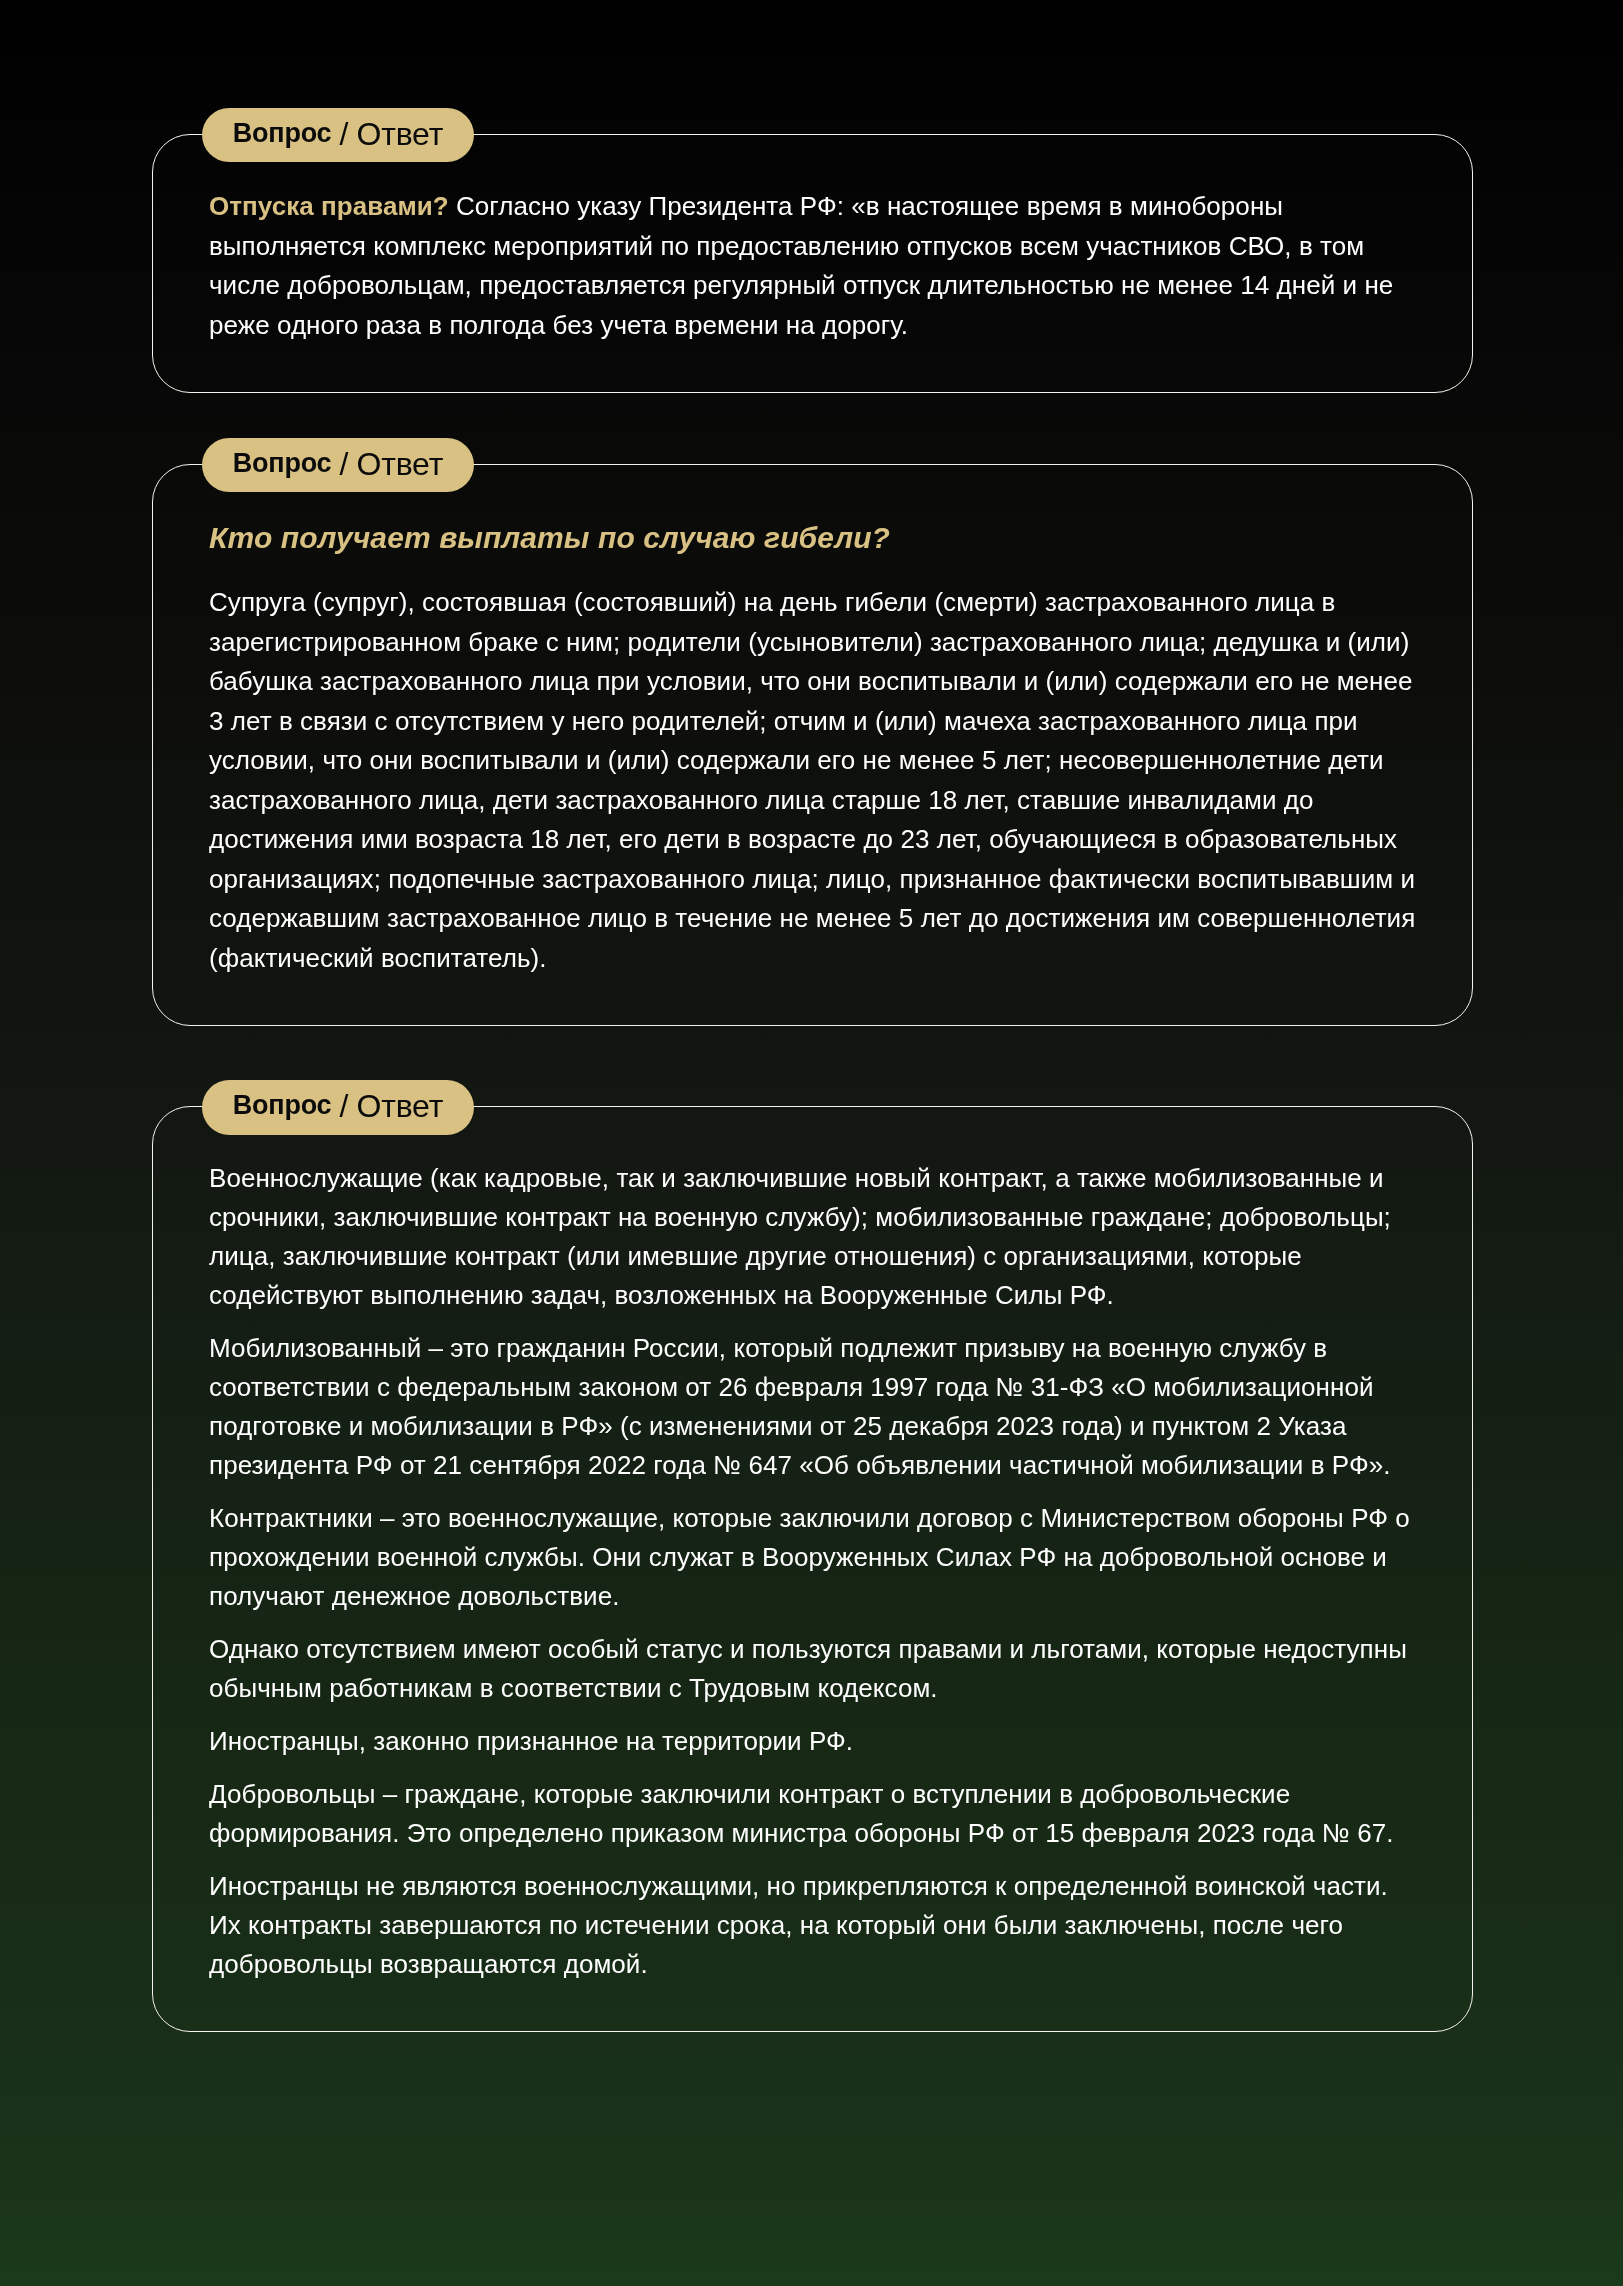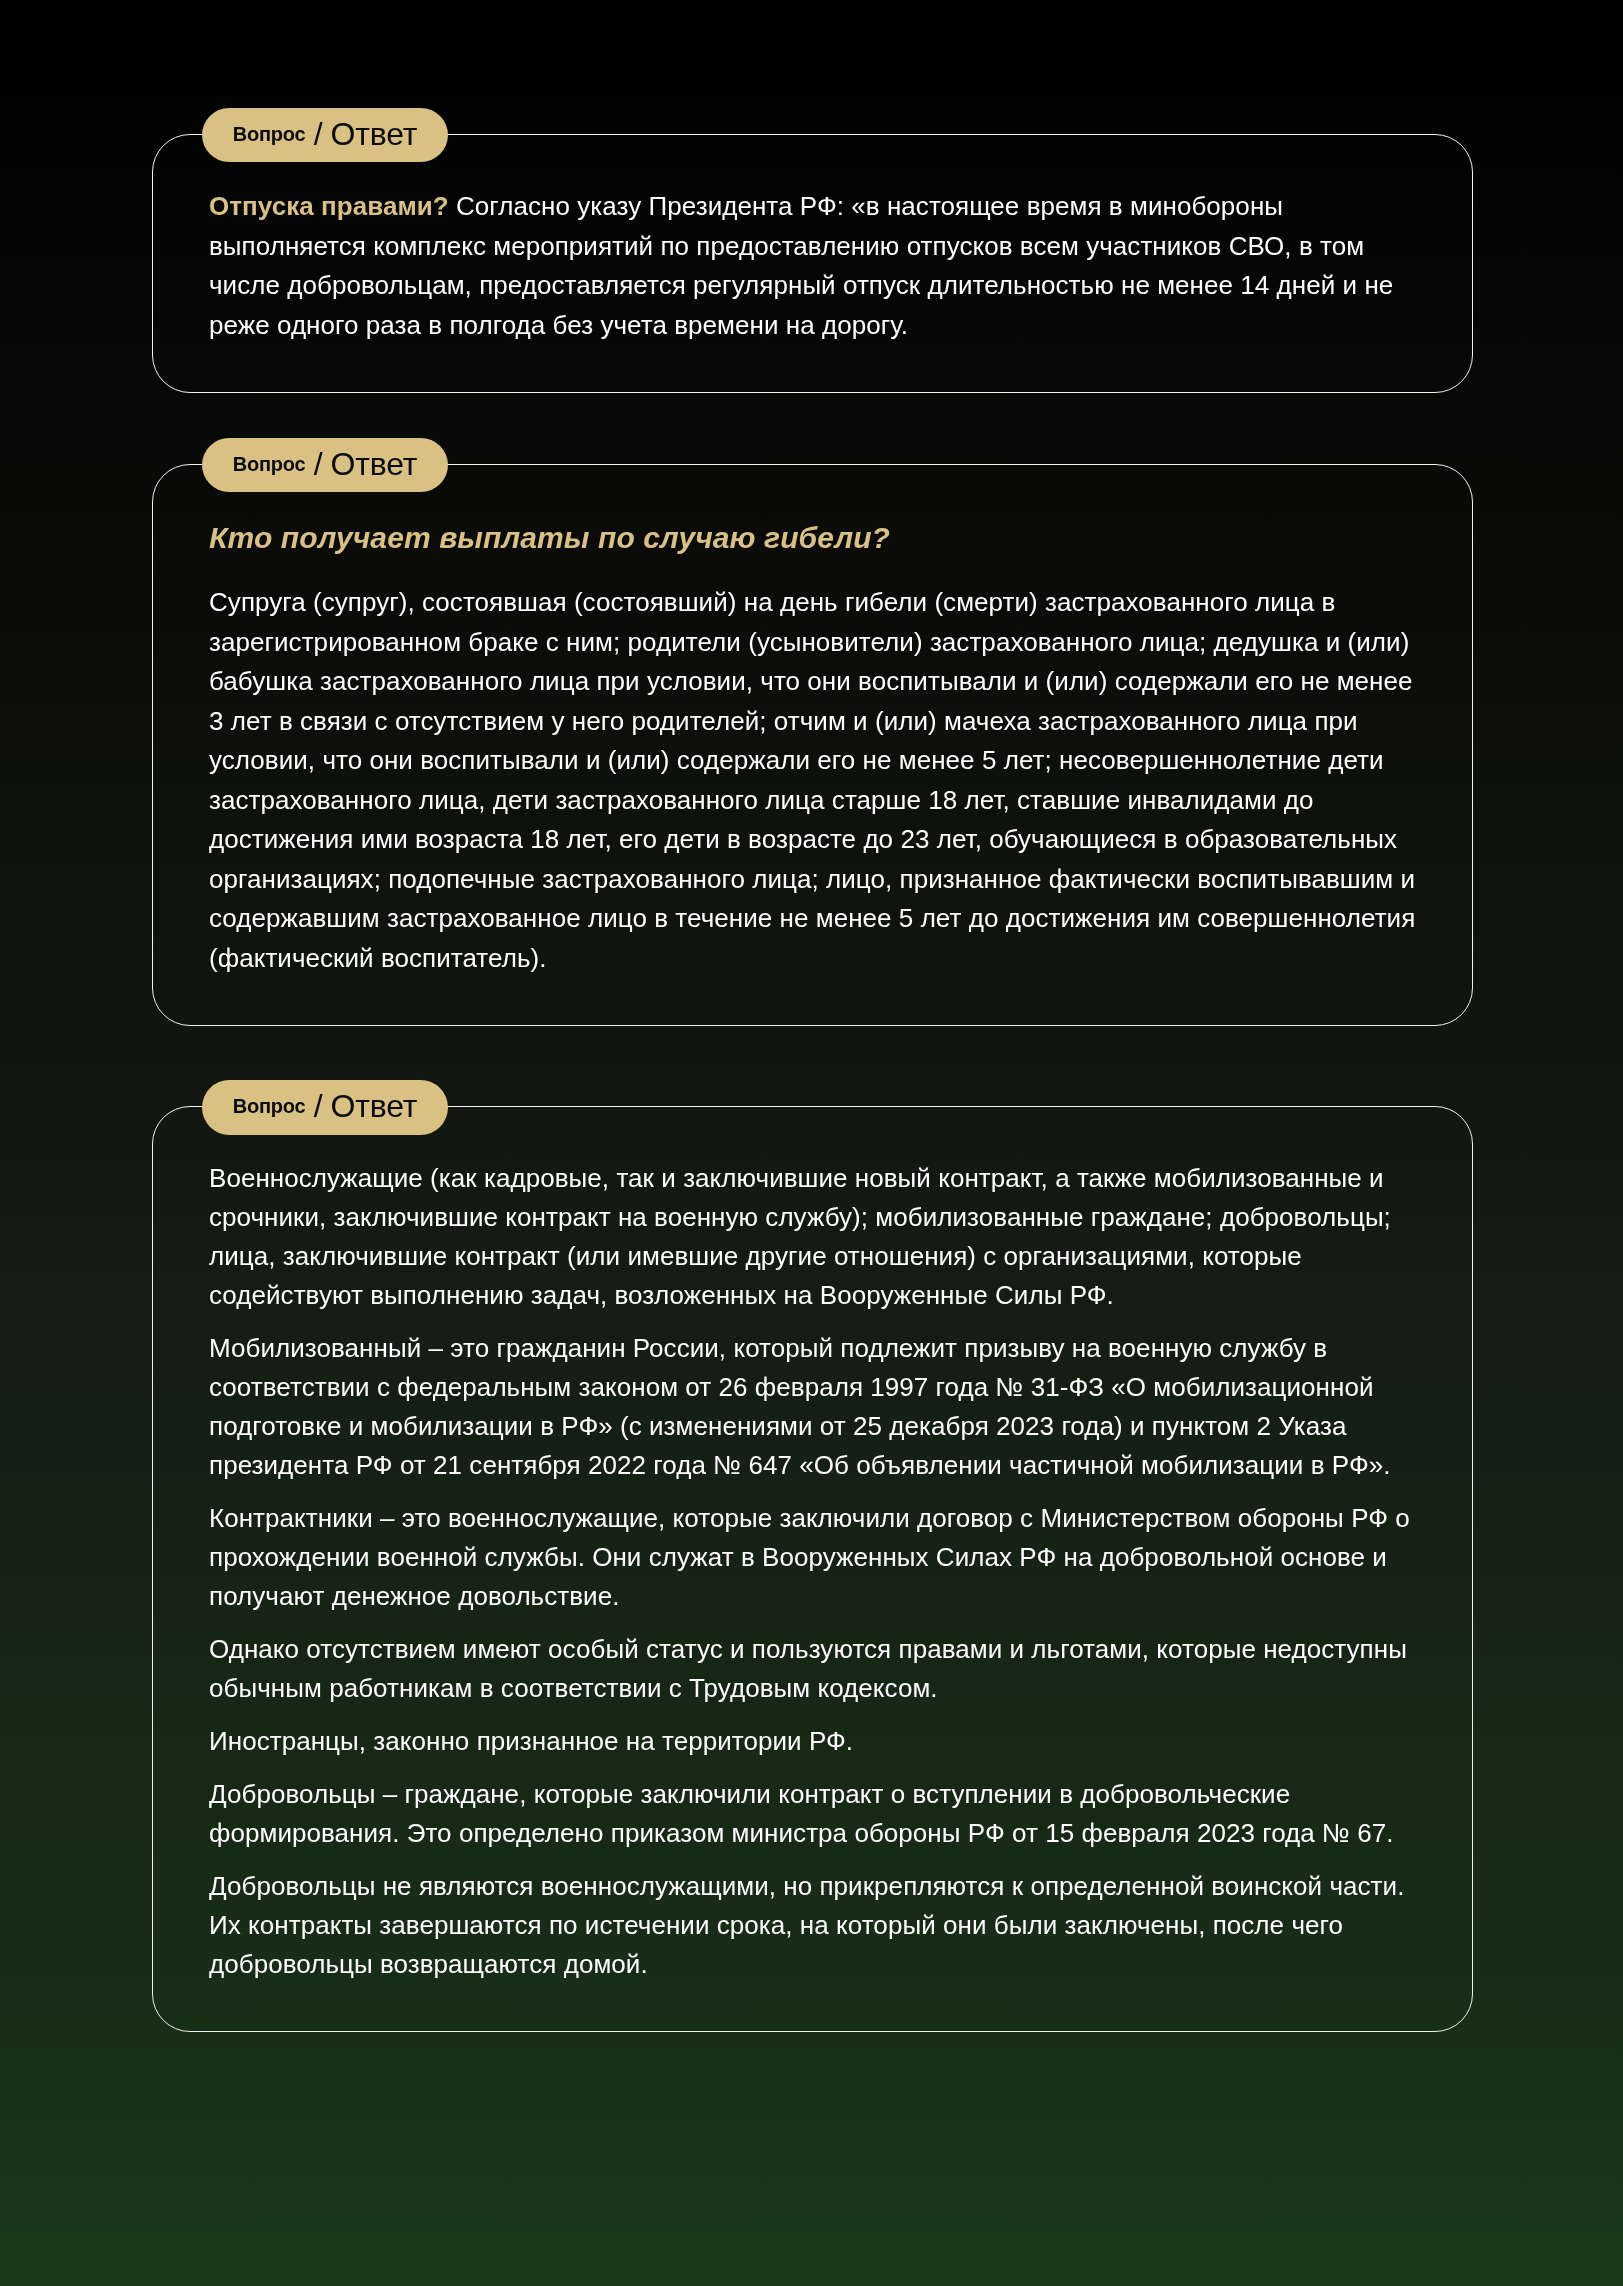--- a/index.html
+++ b/index.html
@@ -70,21 +70,21 @@
     gap: 0px;
     background: #d8c183;
     border-radius: 31px;
     padding: 10px 31px 12.7px 31px;
     line-height: 1;
     white-space: nowrap;
   }
   .badge .b-q {
     color: #0b0b0b;
     font-weight: 700;
-    font-size: 20px;
+    font-size: 27px;
     letter-spacing: -0.2px;
   }
   .badge .b-sep {
     color: #0b0b0b;
     font-weight: 400;
     font-size: 32px;
     padding: 0 8.1px;
   }
   .badge .b-a {
     color: #0b0b0b;
@@ -161,19 +161,19 @@
           <span class="b-sep">/</span>
           <span class="b-a">Ответ</span>
         </span>
       </div>
       <p class="body-text">Военнослужащие (как кадровые, так и заключившие новый контракт, а также мобилизованные и срочники, заключившие контракт на военную службу); мобилизованные граждане; добровольцы; лица, заключившие контракт (или имевшие другие отношения) с организациями, которые содействуют выполнению задач, возложенных на Вооруженные Силы РФ.</p>
       <p class="body-text">Мобилизованный – это гражданин России, который подлежит призыву на военную службу в соответствии с федеральным законом от 26 февраля 1997 года № 31-ФЗ «О мобилизационной подготовке и мобилизации в РФ» (с изменениями от 25 декабря 2023 года) и пунктом 2 Указа президента РФ от 21 сентября 2022 года № 647 «Об объявлении частичной мобилизации в РФ».</p>
       <p class="body-text">Контрактники – это военнослужащие, которые заключили договор с Министерством обороны РФ о прохождении военной службы. Они служат в Вооруженных Силах РФ на добровольной основе и получают денежное довольствие.</p>
       <p class="body-text">Однако отсутствием имеют особый статус и пользуются правами и льготами, которые недоступны обычным работникам в соответствии с Трудовым кодексом.</p>
       <p class="body-text">Иностранцы, законно признанное на территории РФ.</p>
       <p class="body-text">Добровольцы – граждане, которые заключили контракт о вступлении в добровольческие формирования. Это определено приказом министра обороны РФ от 15 февраля 2023 года № 67.</p>
-      <p class="body-text">Добровольцы не являются военнослужащими, но прикрепляются к определенной воинской части. Их контракты завершаются по истечении срока, на который они были заключены, после чего добровольцы возвращаются домой.</p>
+      <p class="body-text">Иностранцы не являются военнослужащими, но прикрепляются к определенной воинской части. Их контракты завершаются по истечении срока, на который они были заключены, после чего добровольцы возвращаются домой.</p>
     <div style="position: absolute; left: 51px; top: -3.6px; width: 288px; height: 7.2px; background: transparent;"></div>
       </section>
 
   </div>
 </div>
 
 
 </body></html>

